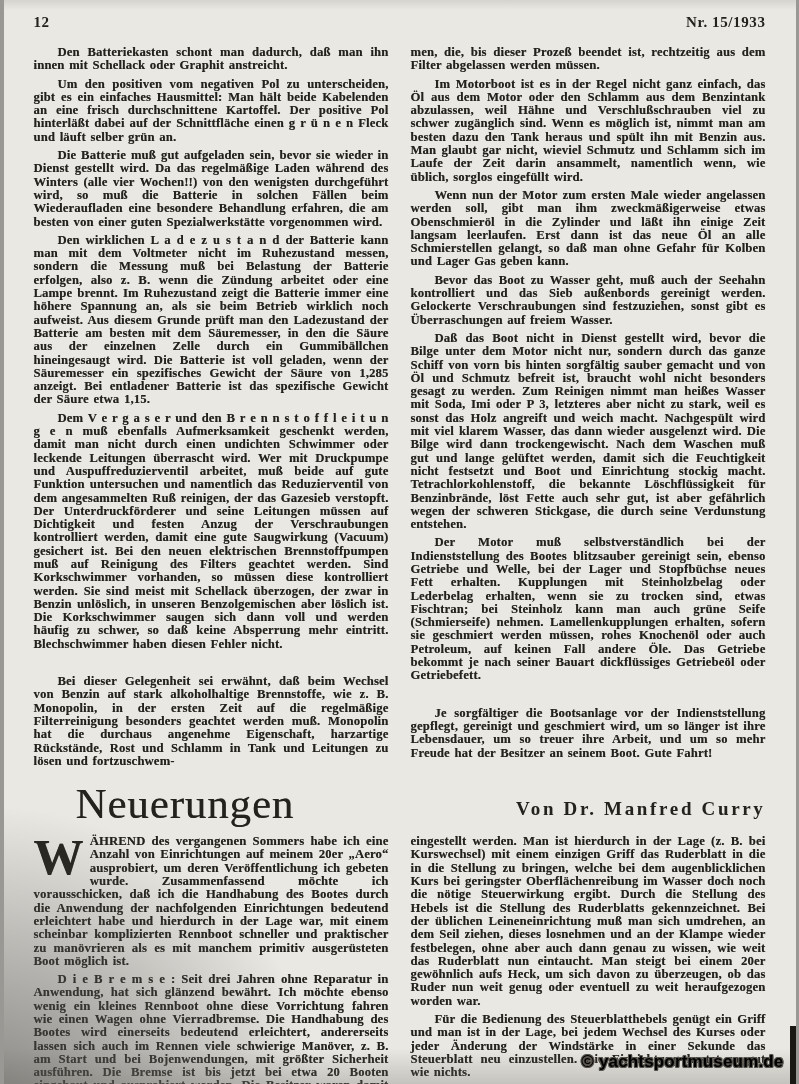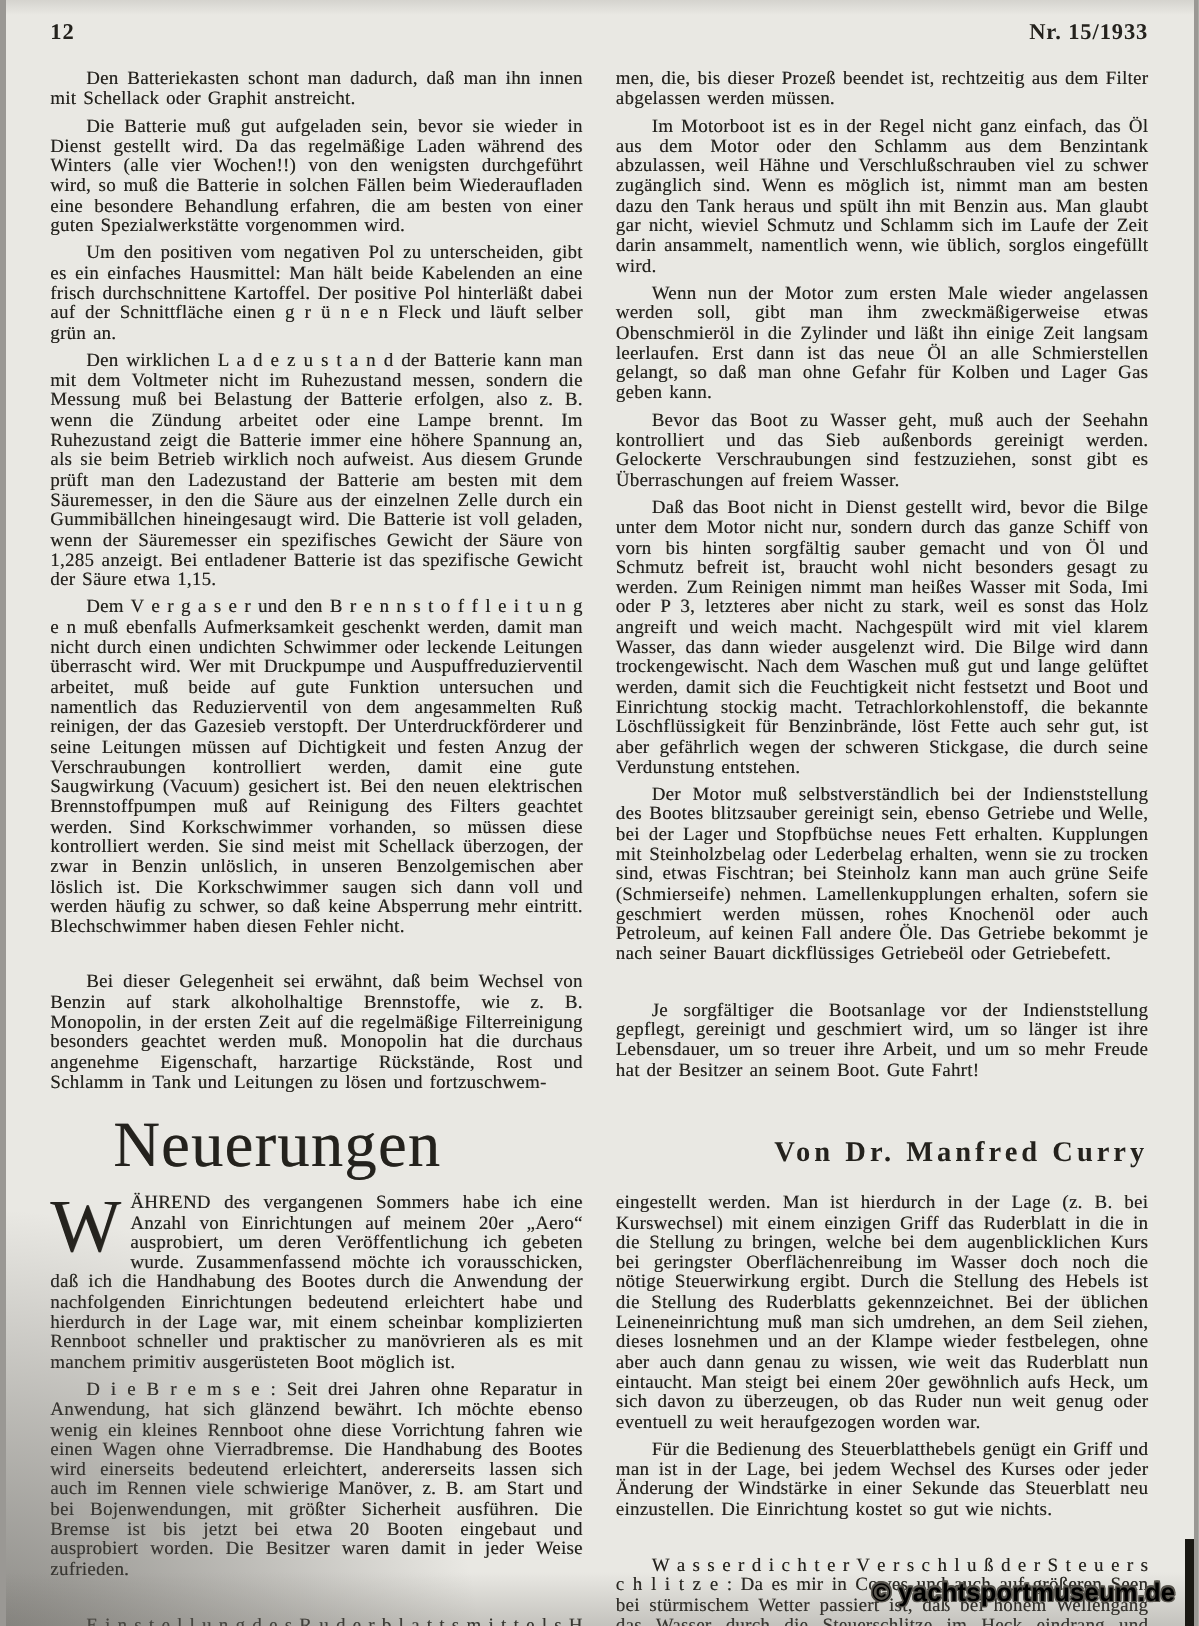--- a/index.html
+++ b/index.html
@@ -15,21 +15,21 @@
     background:linear-gradient(to top, rgba(110,108,102,0.30), rgba(110,108,102,0)); }
   .shade-top { position:absolute; left:0; top:0; width:100%; height:10px; pointer-events:none;
     background:linear-gradient(to bottom, rgba(120,118,112,0.18), rgba(120,118,112,0)); }
   .edge-right { position:absolute; right:0; bottom:0; width:6px; height:58px; background:#191813; }
 
   .content { position:relative; padding:14px 30px 0 30px; }
 
   .header-row { display:flex; justify-content:space-between; align-items:baseline;
     font-size:15px; font-weight:bold; letter-spacing:0.04em; }
 
-  .cols { display:grid; grid-template-columns:1fr 1fr; column-gap:22px; margin-top:15px; }
+  .cols { display:grid; grid-template-columns:1fr 1fr; column-gap:22px; margin-top:15px;font-weight:bold; }
   .cols.top { min-height:628px; }
   .cols.bottom { margin-top:10px; }
 
   p.body {
     margin:0 0 5px 0; font-size:12.6px; line-height:13.3px;
     text-align:justify; text-indent:1.9em;
     word-spacing:0.10em; letter-spacing:0.015em;
     text-shadow:0.2px 0.2px 0 rgba(38,36,31,0.55);
   }
   p.body.cont { text-indent:0; }
@@ -60,22 +60,22 @@
 
   <div class="content">
     <div class="header-row">
       <span>12</span>
       <span>Nr. 15/1933</span>
     </div>
 
     <div class="cols top">
       <div>
         <p class="body">Den Batteriekasten schont man dadurch, daß man ihn innen mit Schellack oder Graphit anstreicht.</p>
+        <p class="body">Um den positiven vom negativen Pol zu unterscheiden, gibt es ein einfaches Hausmittel: Man hält beide Kabelenden an eine frisch durchschnittene Kartoffel. Der positive Pol hinterläßt dabei auf der Schnittfläche einen g r ü n e n Fleck und läuft selber grün an.</p>
         <p class="body">Die Batterie muß gut aufgeladen sein, bevor sie wieder in Dienst gestellt wird. Da das regelmäßige Laden während des Winters (alle vier Wochen!!) von den wenigsten durchgeführt wird, so muß die Batterie in solchen Fällen beim Wiederaufladen eine besondere Behandlung erfahren, die am besten von einer guten Spezialwerkstätte vorgenommen wird.</p>
-        <p class="body">Um den positiven vom negativen Pol zu unterscheiden, gibt es ein einfaches Hausmittel: Man hält beide Kabelenden an eine frisch durchschnittene Kartoffel. Der positive Pol hinterläßt dabei auf der Schnittfläche einen g r ü n e n Fleck und läuft selber grün an.</p>
         <p class="body">Den wirklichen L a d e z u s t a n d der Batterie kann man mit dem Voltmeter nicht im Ruhezustand messen, sondern die Messung muß bei Belastung der Batterie erfolgen, also z. B. wenn die Zündung arbeitet oder eine Lampe brennt. Im Ruhezustand zeigt die Batterie immer eine höhere Spannung an, als sie beim Betrieb wirklich noch aufweist. Aus diesem Grunde prüft man den Ladezustand der Batterie am besten mit dem Säuremesser, in den die Säure aus der einzelnen Zelle durch ein Gummibällchen hineingesaugt wird. Die Batterie ist voll geladen, wenn der Säuremesser ein spezifisches Gewicht der Säure von 1,285 anzeigt. Bei entladener Batterie ist das spezifische Gewicht der Säure etwa 1,15.</p>
         <p class="body">Dem V e r g a s e r und den B r e n n s t o f f l e i t u n g e n muß ebenfalls Aufmerksamkeit geschenkt werden, damit man nicht durch einen undichten Schwimmer oder leckende Leitungen überrascht wird. Wer mit Druckpumpe und Auspuffreduzierventil arbeitet, muß beide auf gute Funktion untersuchen und namentlich das Reduzierventil von dem angesammelten Ruß reinigen, der das Gazesieb verstopft. Der Unterdruckförderer und seine Leitungen müssen auf Dichtigkeit und festen Anzug der Verschraubungen kontrolliert werden, damit eine gute Saugwirkung (Vacuum) gesichert ist. Bei den neuen elektrischen Brennstoffpumpen muß auf Reinigung des Filters geachtet werden. Sind Korkschwimmer vorhanden, so müssen diese kontrolliert werden. Sie sind meist mit Schellack überzogen, der zwar in Benzin unlöslich, in unseren Benzolgemischen aber löslich ist. Die Korkschwimmer saugen sich dann voll und werden häufig zu schwer, so daß keine Absperrung mehr eintritt. Blechschwimmer haben diesen Fehler nicht.</p>
         <p class="body">Bei dieser Gelegenheit sei erwähnt, daß beim Wechsel von Benzin auf stark alkoholhaltige Brennstoffe, wie z. B. Monopolin, in der ersten Zeit auf die regelmäßige Filterreinigung besonders geachtet werden muß. Monopolin hat die durchaus angenehme Eigenschaft, harzartige Rückstände, Rost und Schlamm in Tank und Leitungen zu lösen und fortzuschwem-</p>
       </div>
       <div>
         <p class="body cont">men, die, bis dieser Prozeß beendet ist, rechtzeitig aus dem Filter abgelassen werden müssen.</p>
         <p class="body">Im Motorboot ist es in der Regel nicht ganz einfach, das Öl aus dem Motor oder den Schlamm aus dem Benzintank abzulassen, weil Hähne und Verschlußschrauben viel zu schwer zugänglich sind. Wenn es möglich ist, nimmt man am besten dazu den Tank heraus und spült ihn mit Benzin aus. Man glaubt gar nicht, wieviel Schmutz und Schlamm sich im Laufe der Zeit darin ansammelt, namentlich wenn, wie üblich, sorglos eingefüllt wird.</p>
         <p class="body">Wenn nun der Motor zum ersten Male wieder angelassen werden soll, gibt man ihm zweckmäßigerweise etwas Obenschmieröl in die Zylinder und läßt ihn einige Zeit langsam leerlaufen. Erst dann ist das neue Öl an alle Schmierstellen gelangt, so daß man ohne Gefahr für Kolben und Lager Gas geben kann.</p>
         <p class="body">Bevor das Boot zu Wasser geht, muß auch der Seehahn kontrolliert und das Sieb außenbords gereinigt werden. Gelockerte Verschraubungen sind festzuziehen, sonst gibt es Überraschungen auf freiem Wasser.</p>
         <p class="body">Daß das Boot nicht in Dienst gestellt wird, bevor die Bilge unter dem Motor nicht nur, sondern durch das ganze Schiff von vorn bis hinten sorgfältig sauber gemacht und von Öl und Schmutz befreit ist, braucht wohl nicht besonders gesagt zu werden. Zum Reinigen nimmt man heißes Wasser mit Soda, Imi oder P 3, letzteres aber nicht zu stark, weil es sonst das Holz angreift und weich macht. Nachgespült wird mit viel klarem Wasser, das dann wieder ausgelenzt wird. Die Bilge wird dann trockengewischt. Nach dem Waschen muß gut und lange gelüftet werden, damit sich die Feuchtigkeit nicht festsetzt und Boot und Einrichtung stockig macht. Tetrachlorkohlenstoff, die bekannte Löschflüssigkeit für Benzinbrände, löst Fette auch sehr gut, ist aber gefährlich wegen der schweren Stickgase, die durch seine Verdunstung entstehen.</p>

